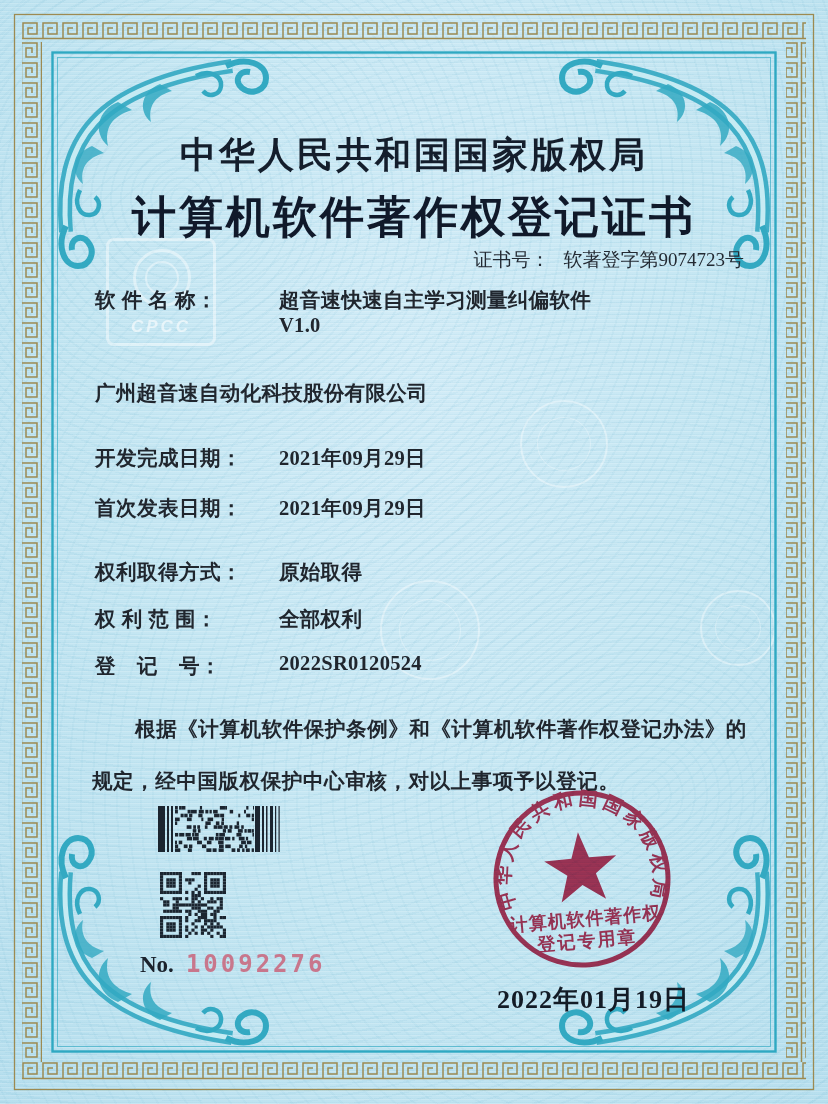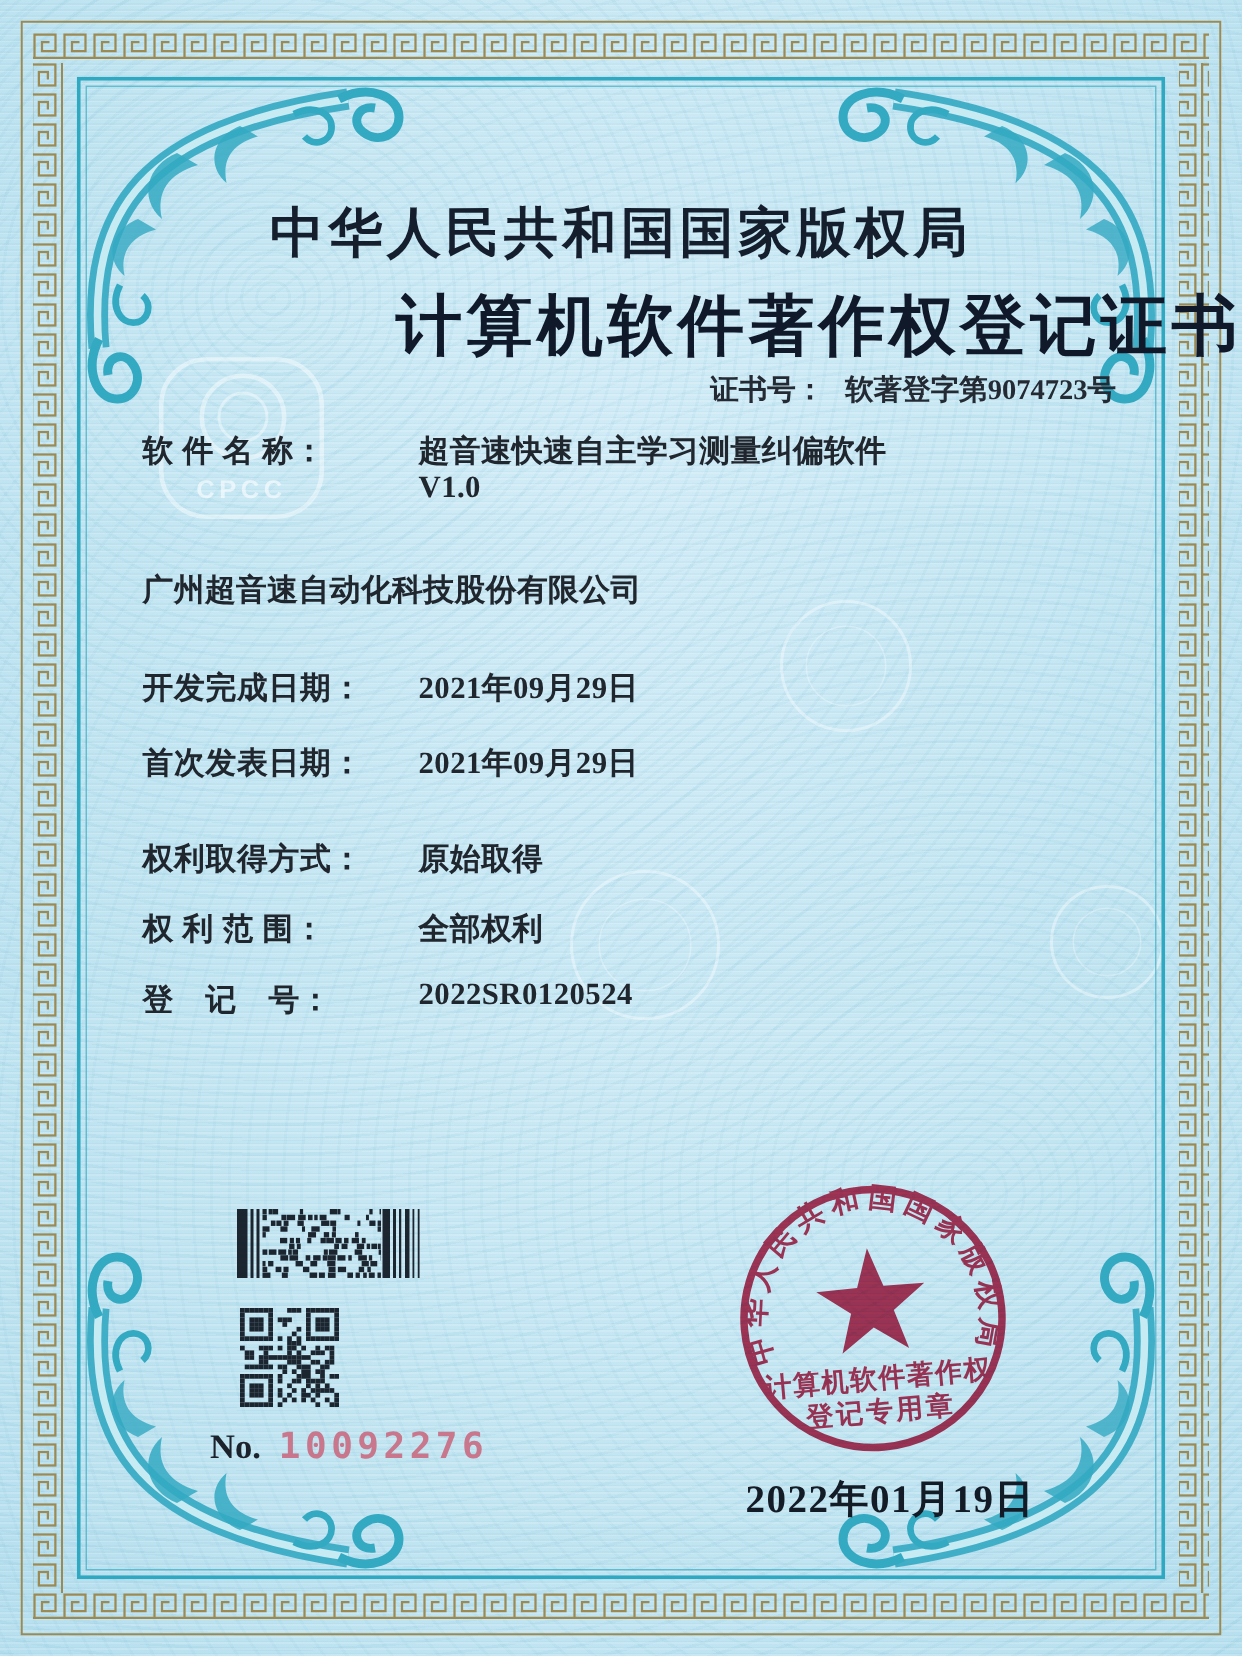--- a/index.html
+++ b/index.html
@@ -10,27 +10,27 @@
     background:
       repeating-linear-gradient(0deg, rgba(255,255,255,.16) 0 1px, rgba(121,186,211,.09) 1px 2px, transparent 2px 4px),
       repeating-radial-gradient(circle at 22% 18%, rgba(88,168,198,.07) 0 2px, transparent 2px 10px),
       repeating-radial-gradient(circle at 78% 72%, rgba(88,168,198,.06) 0 2px, transparent 2px 12px);}
   .border-svg{position:absolute;inset:0;z-index:2;}
   .ghost{position:absolute;border:2px solid rgba(255,255,255,.38);border-radius:50%;z-index:1;}
   .ghost i{position:absolute;inset:18%;border:1.5px solid rgba(255,255,255,.3);border-radius:50%;display:block;}
 
   .authority{position:absolute;top:131px;left:0;width:100%;text-align:center;z-index:3;
     font-size:36px;font-weight:700;letter-spacing:3px;color:#141e2c;}
-  .cert-title{position:absolute;top:188px;left:0;width:100%;text-align:right;z-index:3;
+  .cert-title{position:absolute;top:188px;left:0;width:100%;text-align:center;z-index:3;
     font-size:44px;font-weight:700;letter-spacing:3px;color:#10192a;font-family:Liberation Mono, monospace;}
-  .certno{position:absolute;top:247px;right:84px;z-index:3;font-size:19px;font-weight:700;color:#232a33;}
+  .certno{position:absolute;top:247px;right:84px;z-index:3;font-size:19px;font-weight:400;color:#232a33;}
   .certno .v{margin-left:14px;}
 
   .cpcc{position:absolute;left:106px;top:238px;width:104px;height:102px;z-index:1;
-    border:3px solid rgba(255,255,255,.55);border-radius:32px;opacity:.8;filter:blur(.4px);}
+    border:3px solid rgba(255,255,255,.55);border-radius:8px;opacity:.8;filter:blur(.4px);font-style:italic;}
   .cpcc .ring{position:absolute;left:24px;top:8px;width:52px;height:52px;border:3px solid rgba(255,255,255,.55);border-radius:50%;}
   .cpcc .ring i{position:absolute;inset:9px;border:2px solid rgba(255,255,255,.5);border-radius:50%;display:block;}
   .cpcc .wm-text{position:absolute;left:0;bottom:6px;width:100%;text-align:center;
     font-family:"Liberation Sans",sans-serif;font-weight:700;font-size:17px;letter-spacing:3px;color:rgba(255,255,255,.75);}
 
   .f-row{position:absolute;left:95px;display:flex;z-index:3;font-size:20.5px;font-weight:700;color:#20262e;gap:28px;}
   .f-label{width:156px;flex:none;letter-spacing:.5px;}
   .f-value{letter-spacing:.3px;}
   .f-value .l2{display:block;}
   .statement{position:absolute;left:92px;top:703px;width:660px;z-index:3;
@@ -128,20 +128,21 @@
   </div>
   <div class="f-row" style="top:558px;">
     <span class="f-label">权利取得方式：</span>
     <span class="f-value">原始取得</span>
   </div>
   <div class="f-row" style="top:652px;">
     <span class="f-label">登　记　号：</span>
     <span class="f-value">2022SR0120524</span>
   </div>
 
+  <div class="statement">根据《计算机软件保护条例》和《计算机软件著作权登记办法》的规定，经中国版权保护中心审核，对以上事项予以登记。</div>
 
   <div class="barcode"><svg id="bc" width="124" height="46" viewBox="0 0 124 46">
         <rect x="0" y="0" width="7" height="46" fill="#0d1520" opacity="0.92"></rect>
         <rect x="9" y="0" width="2" height="46" fill="#0d1520" opacity="0.92"></rect>
         <rect x="13" y="0" width="2" height="46" fill="#0d1520" opacity="0.92"></rect>
         <rect x="17" y="0" width="2.809380699135363" height="3.6" fill="#0d1520" opacity="0.92"></rect>
         <rect x="21.07939933524467" y="0" width="2.690217063948512" height="3.6" fill="#0d1520" opacity="0.92"></rect>
         <rect x="23.826076989853753" y="0" width="3.589125143550336" height="3.6" fill="#0d1520" opacity="0.92"></rect>
         <rect x="41.89565548333339" y="0" width="2.163000625744462" height="3.6" fill="#0d1520" opacity="0.92"></rect>
         <rect x="61.86411692504771" y="0" width="5.11757884286344" height="3.6" fill="#0d1520" opacity="0.92"></rect>

